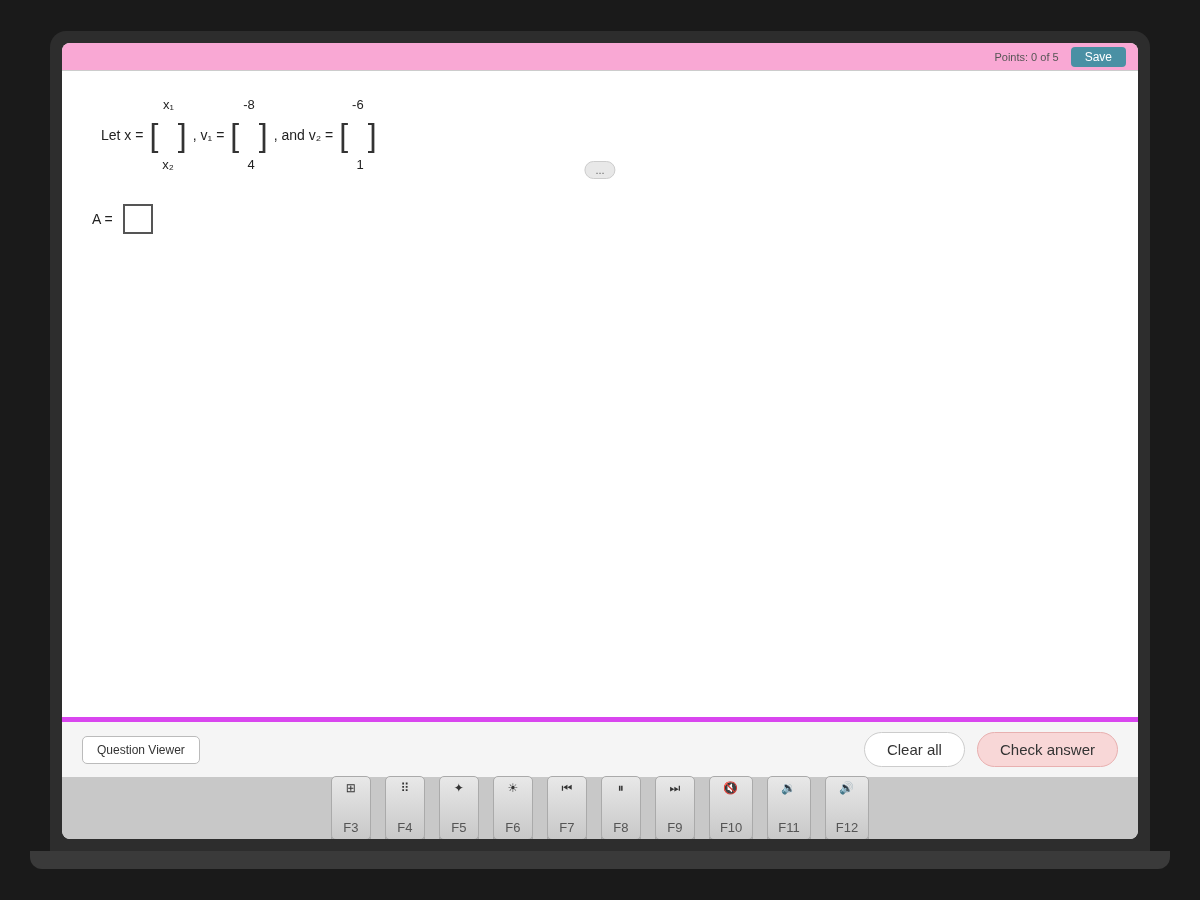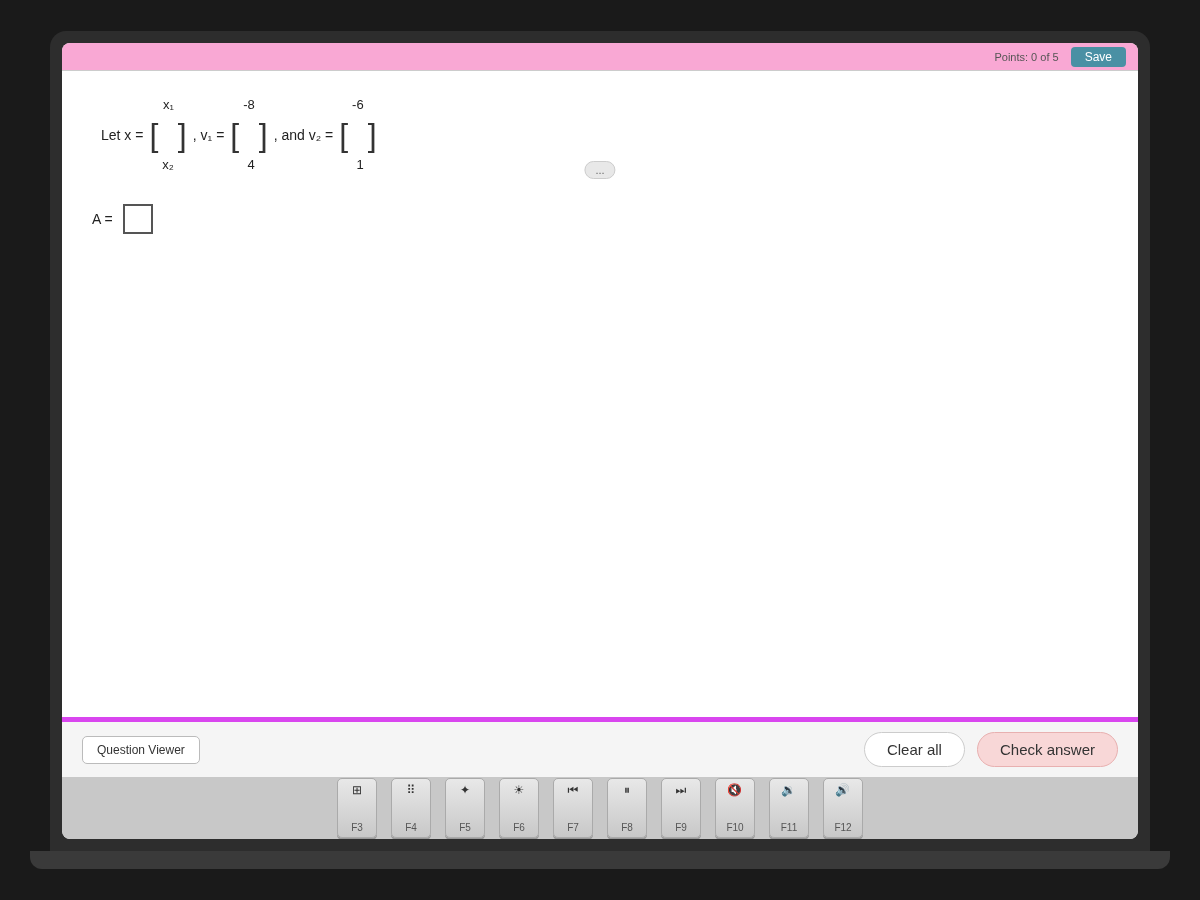--- a/index.html
+++ b/index.html
@@ -206,21 +206,21 @@
       flex-direction: column;
       align-items: center;
     }
 
     .key-icon {
       font-size: 12px;
       margin-bottom: 1px;
     }
 
     .key-label {
-      font-size: 10px;
+      font-size: 13px;
       color: #555;
       margin-top: 24px;
     }
 
     .laptop-bottom {
       width: 1140px;
       height: 18px;
       background: #3a3a3a;
       border-radius: 0 0 12px 12px;
       margin: 0 auto;

